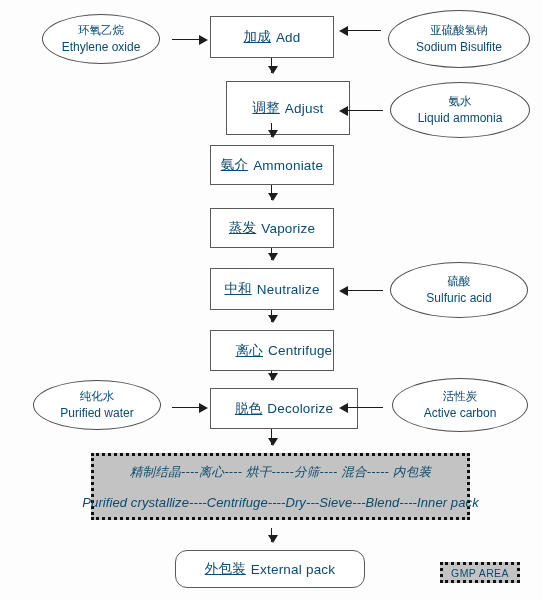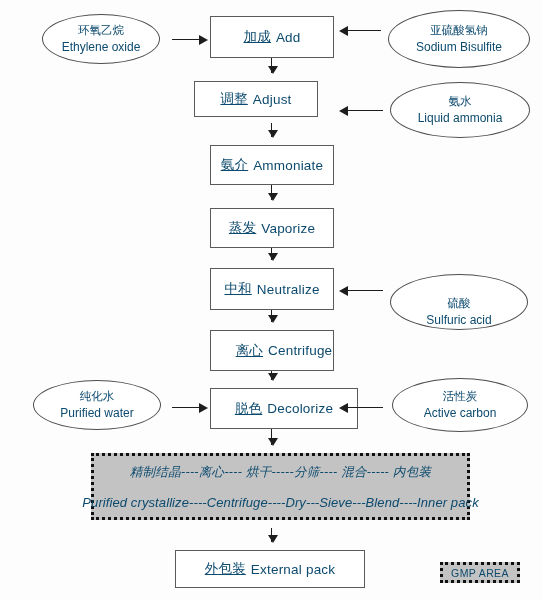--- a/index.html
+++ b/index.html
@@ -140,41 +140,41 @@
   <div class="ell" style="left:388px; top:10px; width:142px; height:58px;">
     <span class="cn">亚硫酸氢钠</span>
     <span class="en">Sodium Bisulfite</span>
   </div>
 
   <div class="ell" style="left:390px; top:82px; width:140px; height:56px;">
     <span class="cn">氨水</span>
     <span class="en">Liquid ammonia</span>
   </div>
 
-  <div class="ell" style="left:390px; top:274px; width:138px; height:56px;justify-content:flex-end;">
+  <div class="ell" style="left:390px; top:262px; width:138px; height:56px;">
     <span class="cn">硫酸</span>
     <span class="en">Sulfuric acid</span>
   </div>
 
   <div class="ell" style="left:33px; top:380px; width:128px; height:50px;">
     <span class="cn">纯化水</span>
     <span class="en">Purified water</span>
   </div>
 
   <div class="ell" style="left:392px; top:378px; width:136px; height:54px;">
     <span class="cn">活性炭</span>
     <span class="en">Active carbon</span>
   </div>
 
   <div class="pbox" style="left:210px; top:16px; width:124px; height:42px;">
     <span class="cn">加成</span>
     <span class="en">Add</span>
   </div>
 
-  <div class="pbox" style="left:194px; top:81px; width:124px; height:36px;">
+  <div class="pbox" style="left:226px; top:81px; width:124px; height:54px;">
     <span class="cn">调整</span>
     <span class="en">Adjust</span>
   </div>
 
   <div class="pbox" style="left:210px; top:145px; width:124px; height:40px;">
     <span class="cn">氨介</span>
     <span class="en">Ammoniate</span>
   </div>
 
   <div class="pbox" style="left:210px; top:208px; width:124px; height:40px;">
@@ -190,21 +190,21 @@
   <div class="pbox" style="left:210px; top:330px; width:124px; height:41px;padding-left:24px;">
     <span class="cn">离心</span>
     <span class="en">Centrifuge</span>
   </div>
 
   <div class="pbox" style="left:210px; top:388px; width:148px; height:41px;">
     <span class="cn">脱色</span>
     <span class="en">Decolorize</span>
   </div>
 
-  <div class="pbox" style="left:175px; top:550px; width:190px; height:38px;">
+  <div class="pbox" style="left:175px; top:550px; width:190px; height:38px;border-radius:12px;">
     <span class="cn">外包装</span>
     <span class="en">External pack</span>
   </div>
 
   <div class="arrow-down" style="left:271px; top:58px;  height:15px;"></div>
   <div class="arrow-down" style="left:271px; top:123px; height:14px;"></div>
   <div class="arrow-down" style="left:271px; top:185px; height:15px;"></div>
   <div class="arrow-down" style="left:271px; top:248px; height:12px;"></div>
   <div class="arrow-down" style="left:271px; top:310px; height:12px;"></div>
   <div class="arrow-down" style="left:271px; top:371px; height:9px;"></div>

